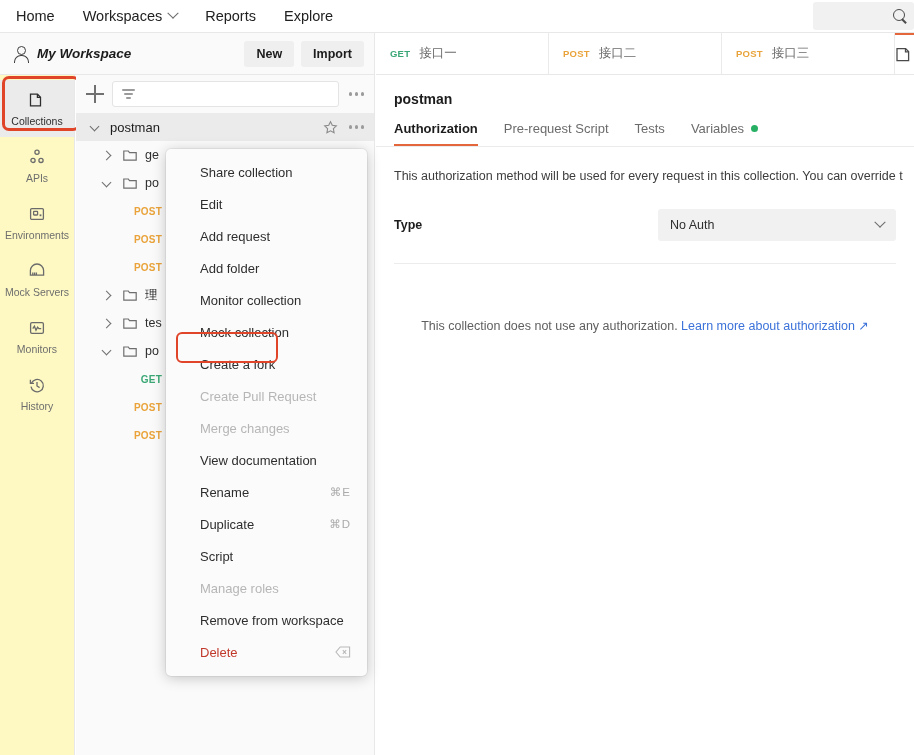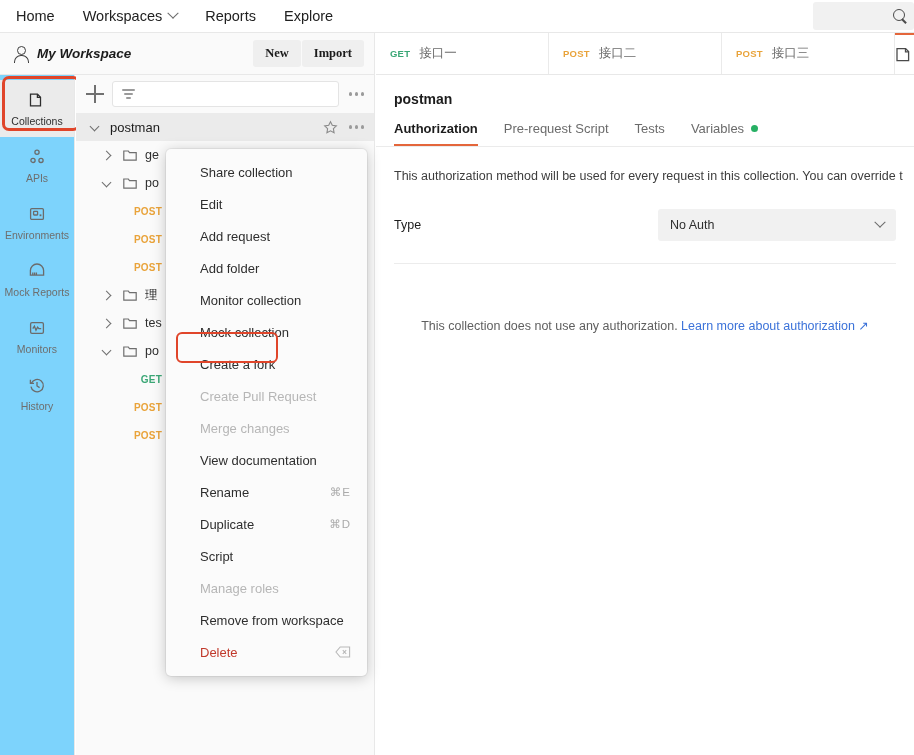--- a/index.html
+++ b/index.html
@@ -56,31 +56,31 @@
     content: ""; position: absolute; left: 4.5px; top: 0.5px;
     width: 7px; height: 7px; border: 1.4px solid #3c3c3c; border-radius: 50%;
   }
   .ws-user-icon::after {
     content: ""; position: absolute; left: 1.5px; top: 9px;
     width: 13px; height: 7px;
     border: 1.4px solid #3c3c3c; border-bottom: none;
     border-radius: 7px 7px 0 0;
   }
   .ws-title { font-size: 13.5px; font-weight: bold; color: #1c1c1c; font-style: italic; }
-  .ws-btns { margin-left: auto; display: flex; gap: 1px; font-family: Liberation Serif, serif; }
+  .ws-btns { margin-left: auto; display: flex; gap: 7px; }
   .ws-btn {
     background: #efefef; border: none; border-radius: 3px;
     font-size: 12.5px; font-weight: bold; color: #1c1c1c;
     padding: 6px 12px; cursor: pointer; font-family: inherit;
   }
 
   
   .rail {
     position: absolute; top: 75px; left: 0; width: 75px; bottom: 0;
-    background: #7dd3fc; border-right: 1px solid #e8e8e8;
+    background: #fef9c3; border-right: 1px solid #e8e8e8;
     padding-top: 5px;
   }
   .rail-item {
     height: 57px; display: flex; flex-direction: column;
     align-items: center; justify-content: center; gap: 6px; cursor: pointer;
   }
   .rail-item.active { background: #ebebeb; }
   .rail-label { font-size: 10.5px; color: #6e6e6e; }
   .rail-item.active .rail-label { color: #2e2e2e; }
   .rail-ico { width: 18px; height: 18px; color: #6b6b6b; }
@@ -213,21 +213,21 @@
 
   .auth-desc {
     font-size: 12.5px; color: #3d3d3d; padding: 20px 16px 0 18px;
     line-height: 1.45; white-space: nowrap; overflow: hidden;
   }
   .type-row {
     display: flex; align-items: center;
     margin: 24px 18px 0 18px; padding-bottom: 22px;
     border-bottom: 1px solid #ececec;
   }
-  .type-label { font-size: 12.5px; font-weight: normal; color: #1c1c1c; width: 265px; }
+  .type-label { font-size: 12.5px; font-weight: bold; color: #1c1c1c; width: 265px; }
   .type-select {
     width: 239px; height: 32px; background: #f1f1f1; border-radius: 3px;
     display: flex; align-items: center; padding: 4px 12px;
     font-size: 12.5px; color: #2e2e2e; cursor: pointer;
   }
   .type-select .caret-dn2 {
     margin-left: auto; width: 8px; height: 8px;
     border-right: 1.4px solid #6b6b6b; border-bottom: 1.4px solid #6b6b6b;
     transform: rotate(45deg) translate(-2px,-2px);
   }
@@ -303,21 +303,21 @@
       <span class="rail-label">Environments</span>
     </div>
 
     <div class="rail-item">
       <span class="rail-ico">
         <svg viewBox="0 0 18 18" width="18" height="18" fill="none" stroke="currentColor" stroke-width="1.3">
           <path d="M2.4 8.6a6.6 6.6 0 0 1 13.2 0v4.6H2.4z"></path>
           <path d="M4.8 10.6v2.4M6.6 10.6v2.4M8.4 10.6v2.4"></path>
         </svg>
       </span>
-      <span class="rail-label">Mock Reports</span>
+      <span class="rail-label">Mock Servers</span>
     </div>
 
     <div class="rail-item">
       <span class="rail-ico">
         <svg viewBox="0 0 18 18" width="18" height="18" fill="none" stroke="currentColor" stroke-width="1.3">
           <rect x="2.6" y="3.6" width="12.8" height="10.8" rx="1.4"></rect>
           <path d="M4.8 9.6l1.6-2.4 1.6 4 1.6-3 1.3 1.4h2.3"></path>
         </svg>
       </span>
       <span class="rail-label">Monitors</span>

